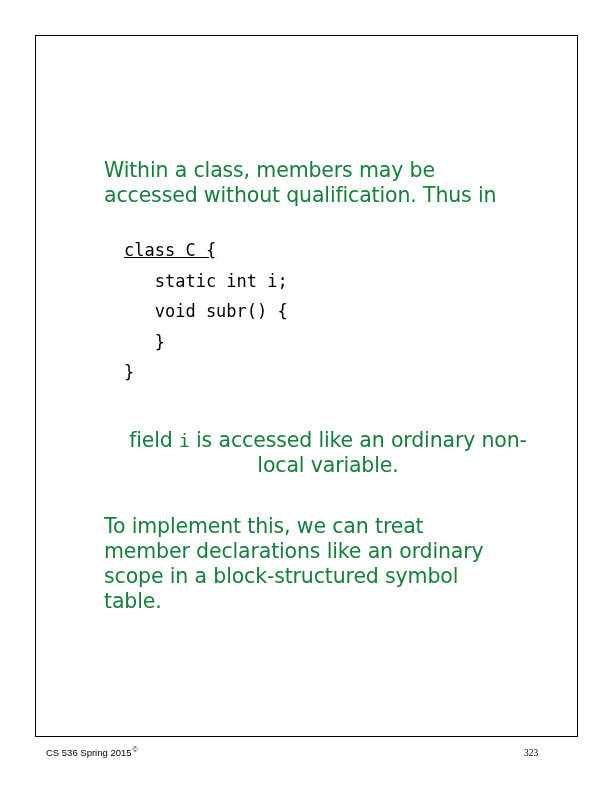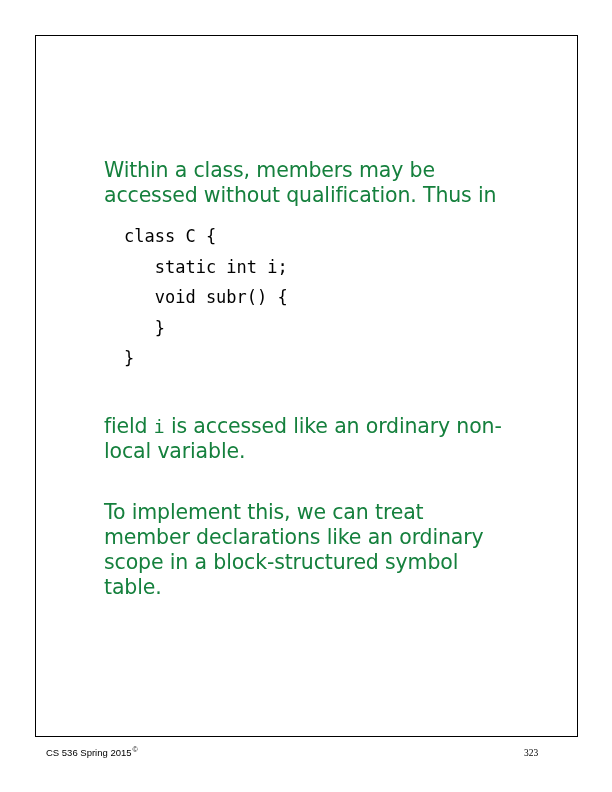--- a/index.html
+++ b/index.html
@@ -64,26 +64,28 @@
     font-family: "DejaVu Sans Mono", monospace;
     font-size: 17px;
     line-height: 30.5px;
     color: #000000;
     white-space: pre;
     margin: 0;
     padding-left: 20px;
   }
 
   #code-class {
-    margin-top: 13px;
+    margin-top: 27px;
+    text-decoration: underline;
   }
 
   #par-field {
     margin-top: 40px;
     width: 448px;
+    text-align: center;
   }
 
   #par-implement {
     margin-top: 36px;
     width: 400px;
   }
 
   code.inline-code {
     font-family: "DejaVu Sans Mono", monospace;
     font-size: 18px;

